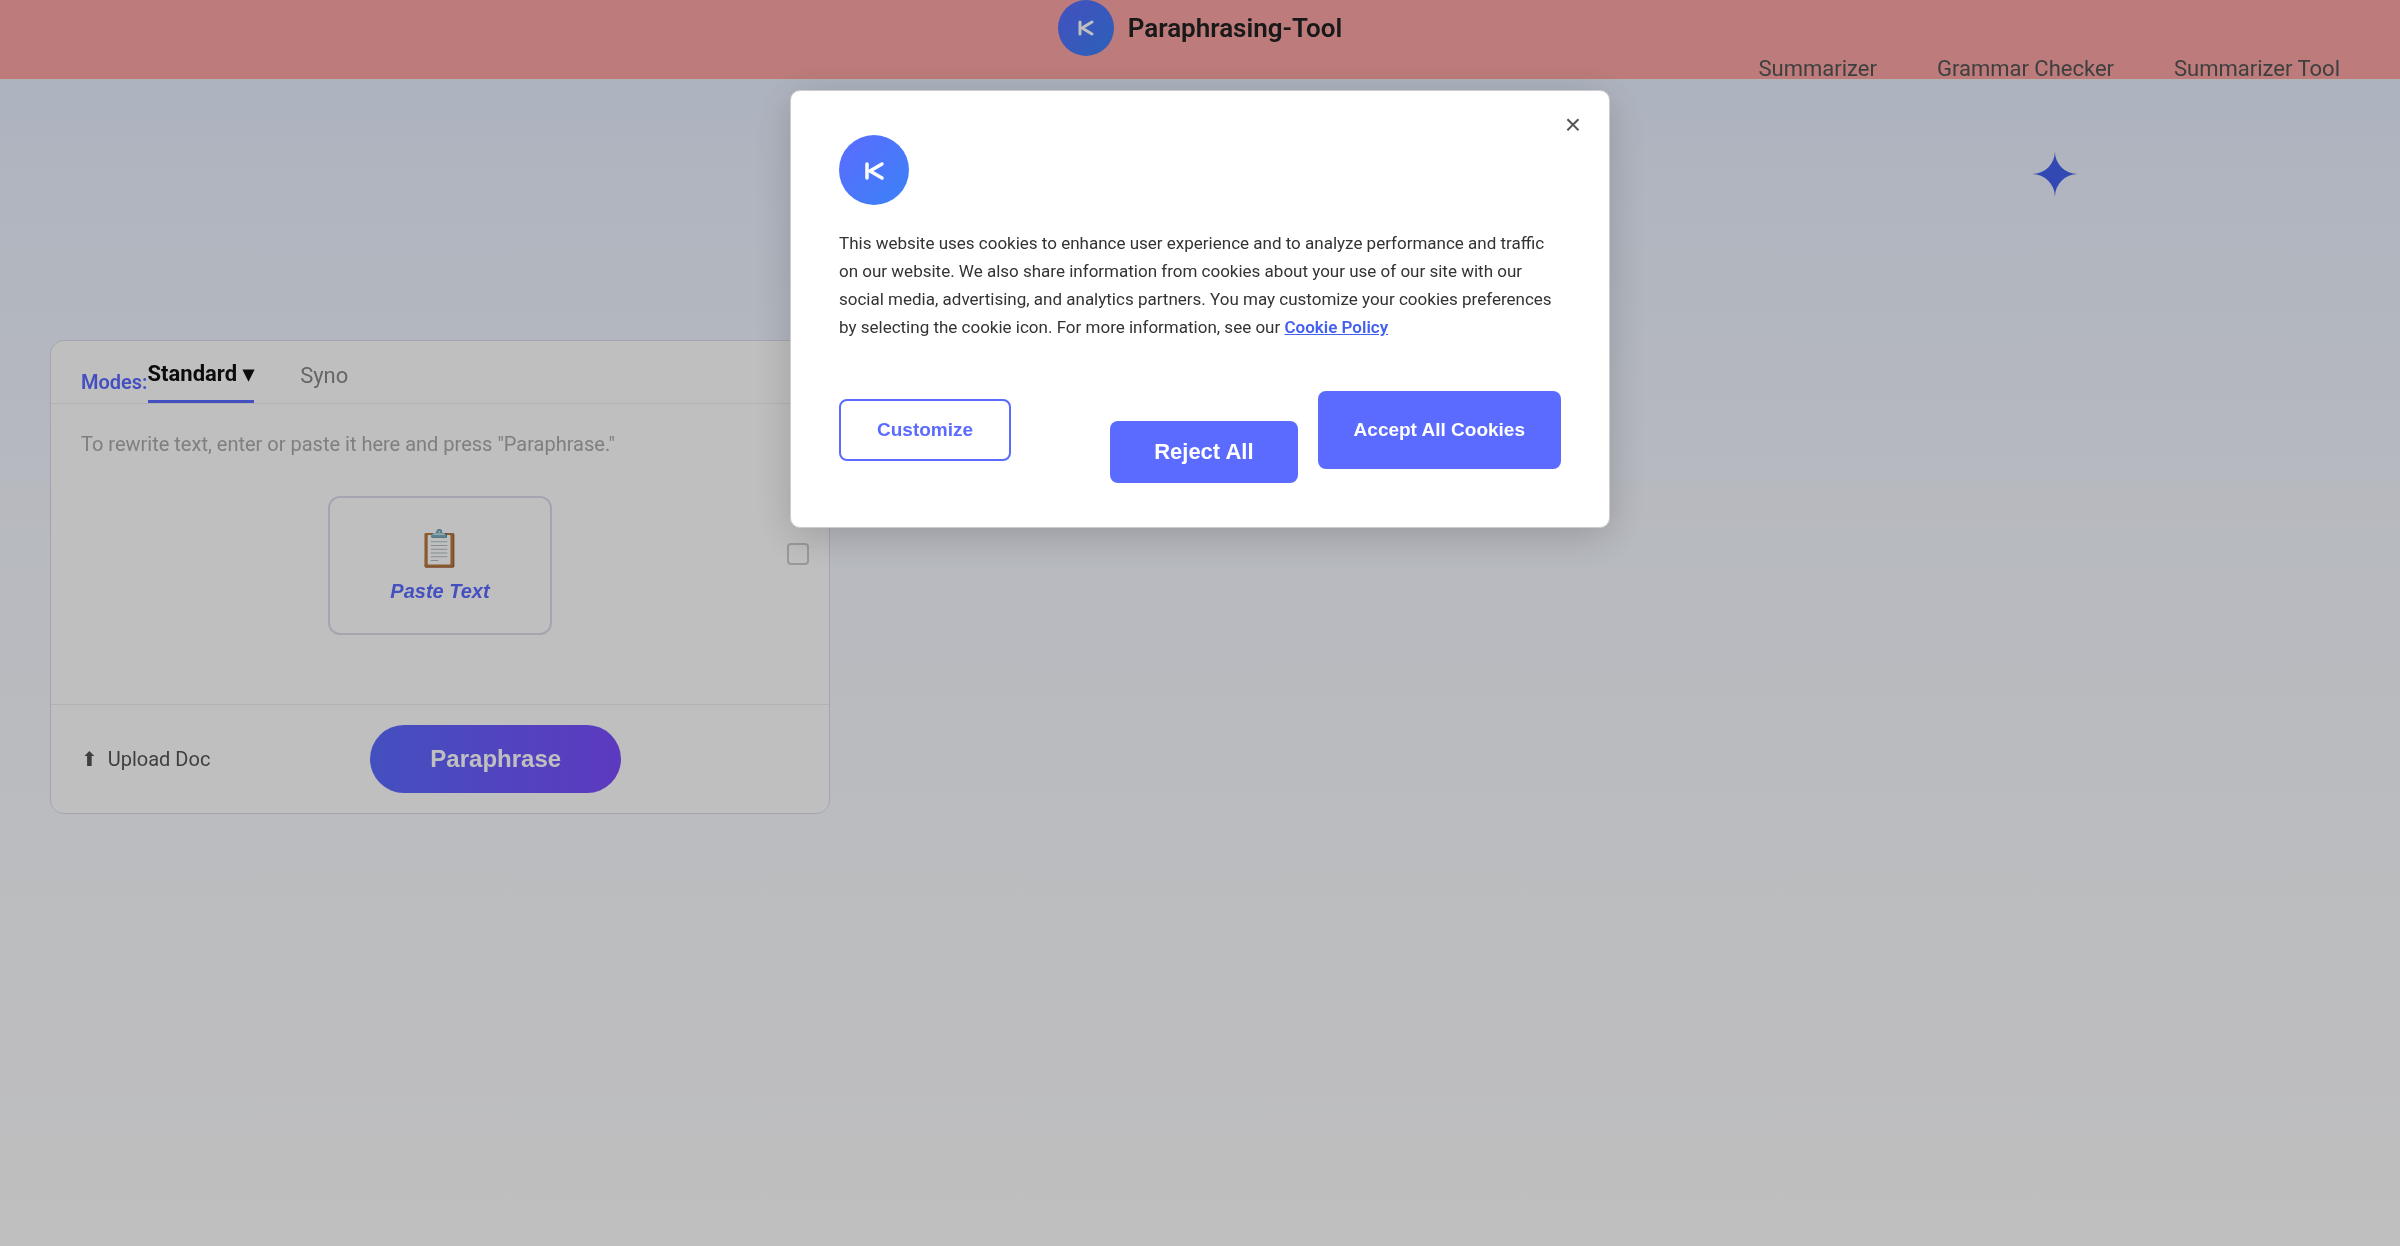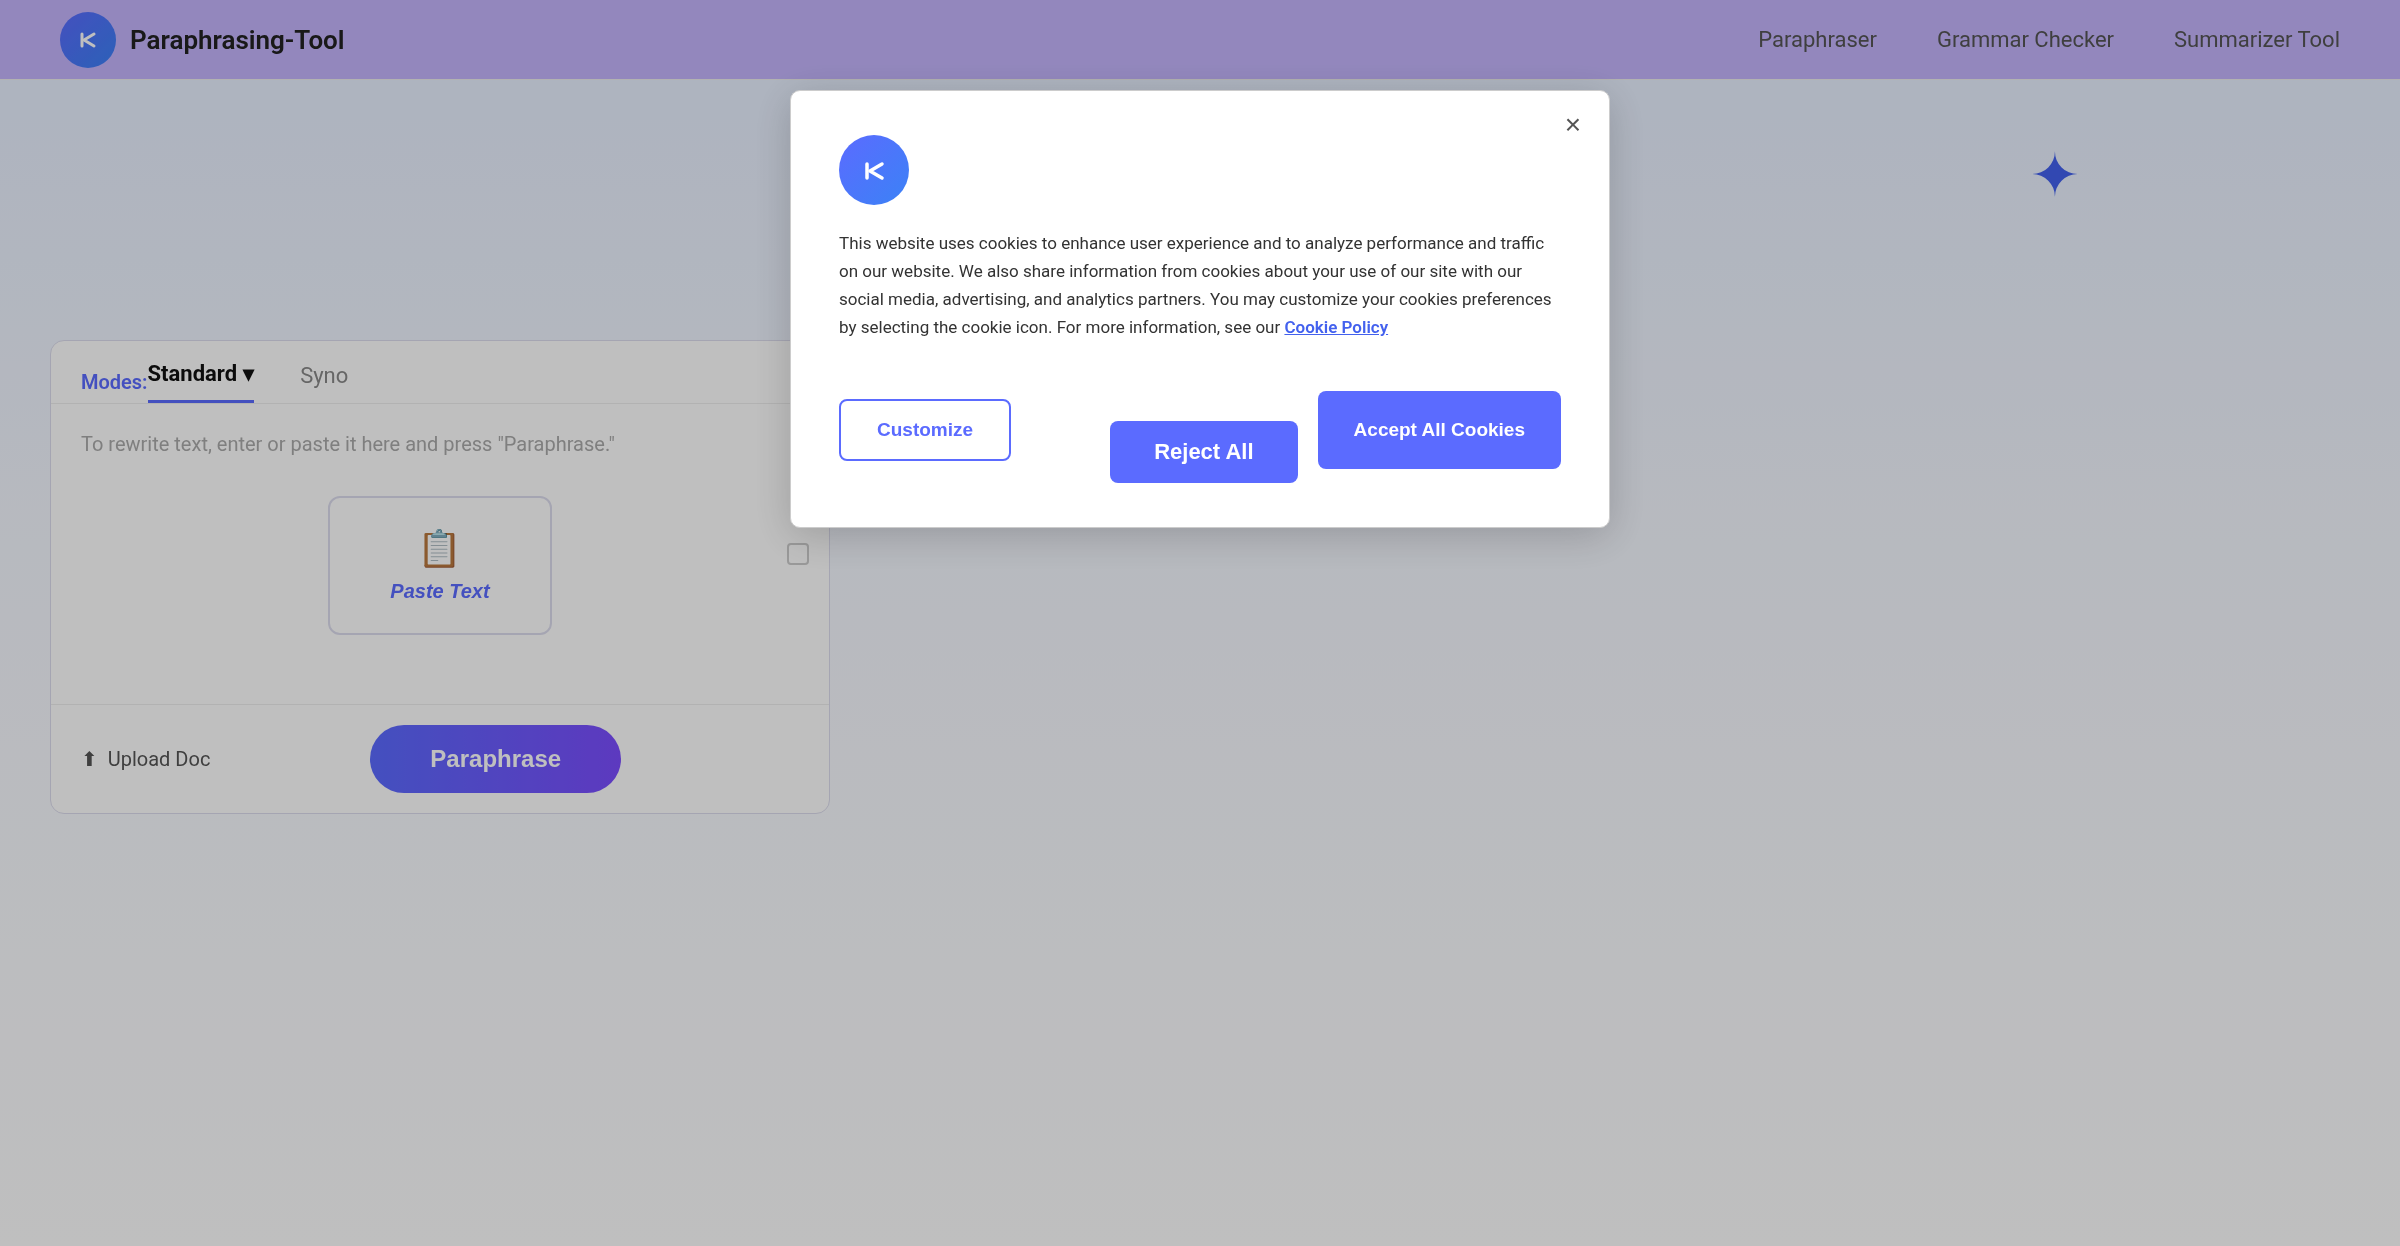--- a/index.html
+++ b/index.html
@@ -12,24 +12,25 @@
       overflow: hidden;
       position: relative;
     }
 
     
     .header {
       display: flex;
       align-items: center;
       padding: 0 60px;
       height: 80px;
-      background: #c4b5fd;
+      background: #fca5a5;
       border-bottom: 1px solid #eee;
       position: relative;
       z-index: 1;
+      flex-direction: column;
     }
     .logo-wrap {
       display: flex;
       align-items: center;
       gap: 14px;
       text-decoration: none;
     }
     .logo-circle {
       width: 56px;
       height: 56px;
@@ -319,21 +320,21 @@
   <a class="logo-wrap" href="#">
     <div class="logo-circle">
       <svg viewBox="0 0 32 32" fill="none">
         <path d="M22 10 L12 16 L22 22" stroke="white" stroke-width="3" stroke-linecap="round" stroke-linejoin="round"></path>
         <path d="M10 10 L10 22" stroke="white" stroke-width="3" stroke-linecap="round"></path>
       </svg>
     </div>
     <span class="logo-text">Paraphrasing-Tool</span>
   </a>
   <nav class="header-nav">
-    <a href="#">Paraphraser</a>
+    <a href="#">Summarizer</a>
     <a href="#">Grammar Checker</a>
     <a href="#">Summarizer Tool</a>
   </nav>
 </header>
 
 <div class="page-bg"></div>
 
 <div class="page-heading">
   <span>F</span>…<span>l</span>
 </div>

